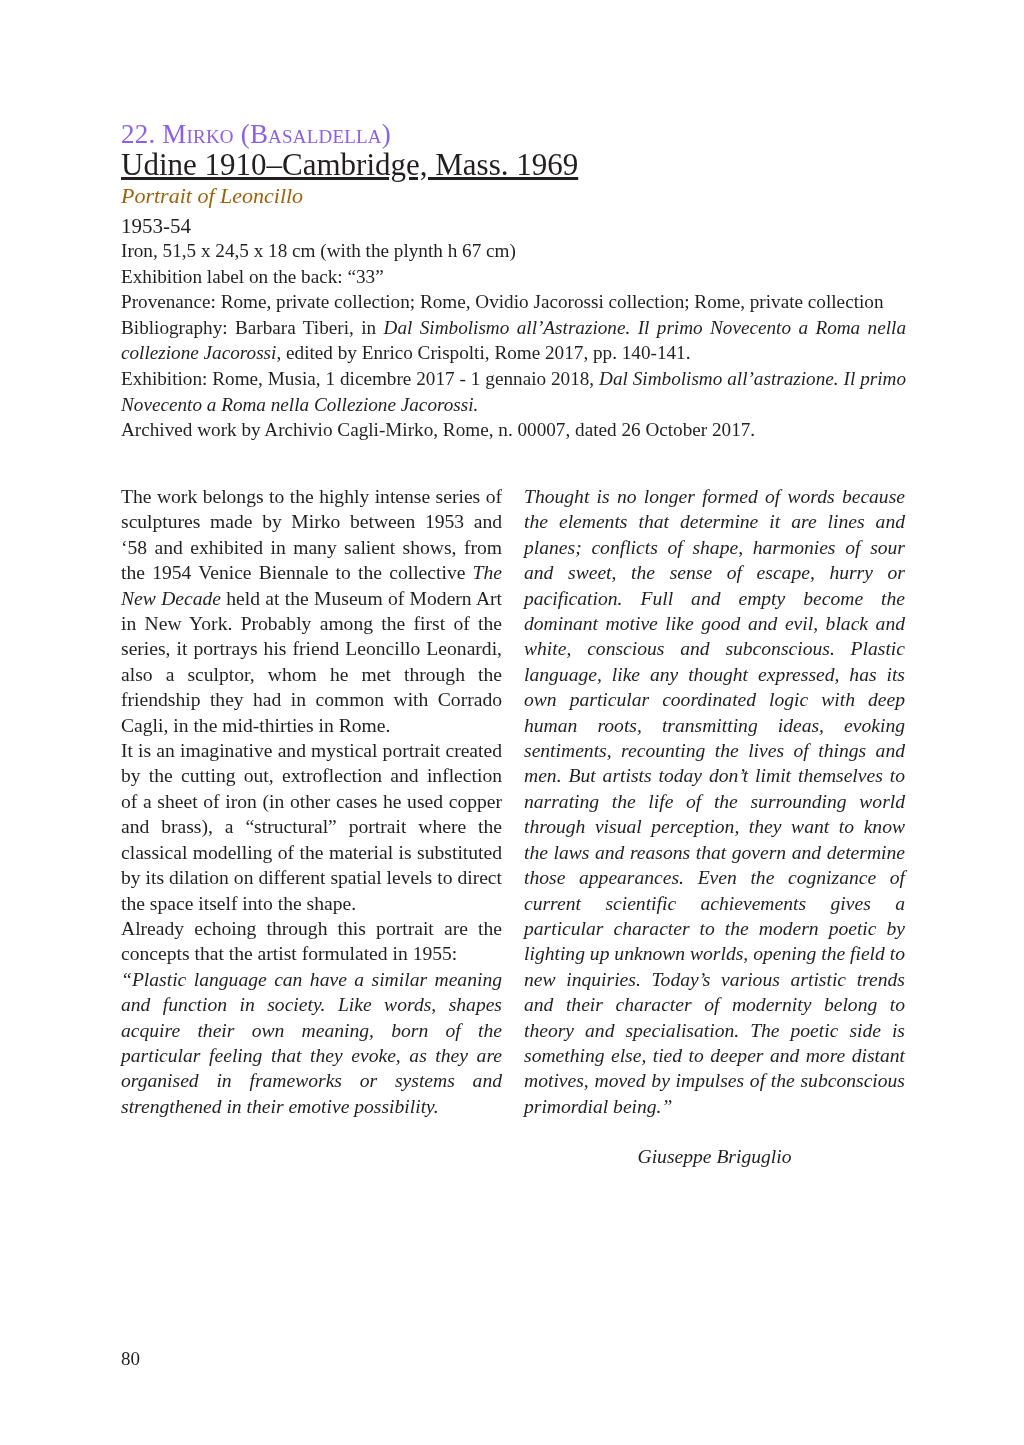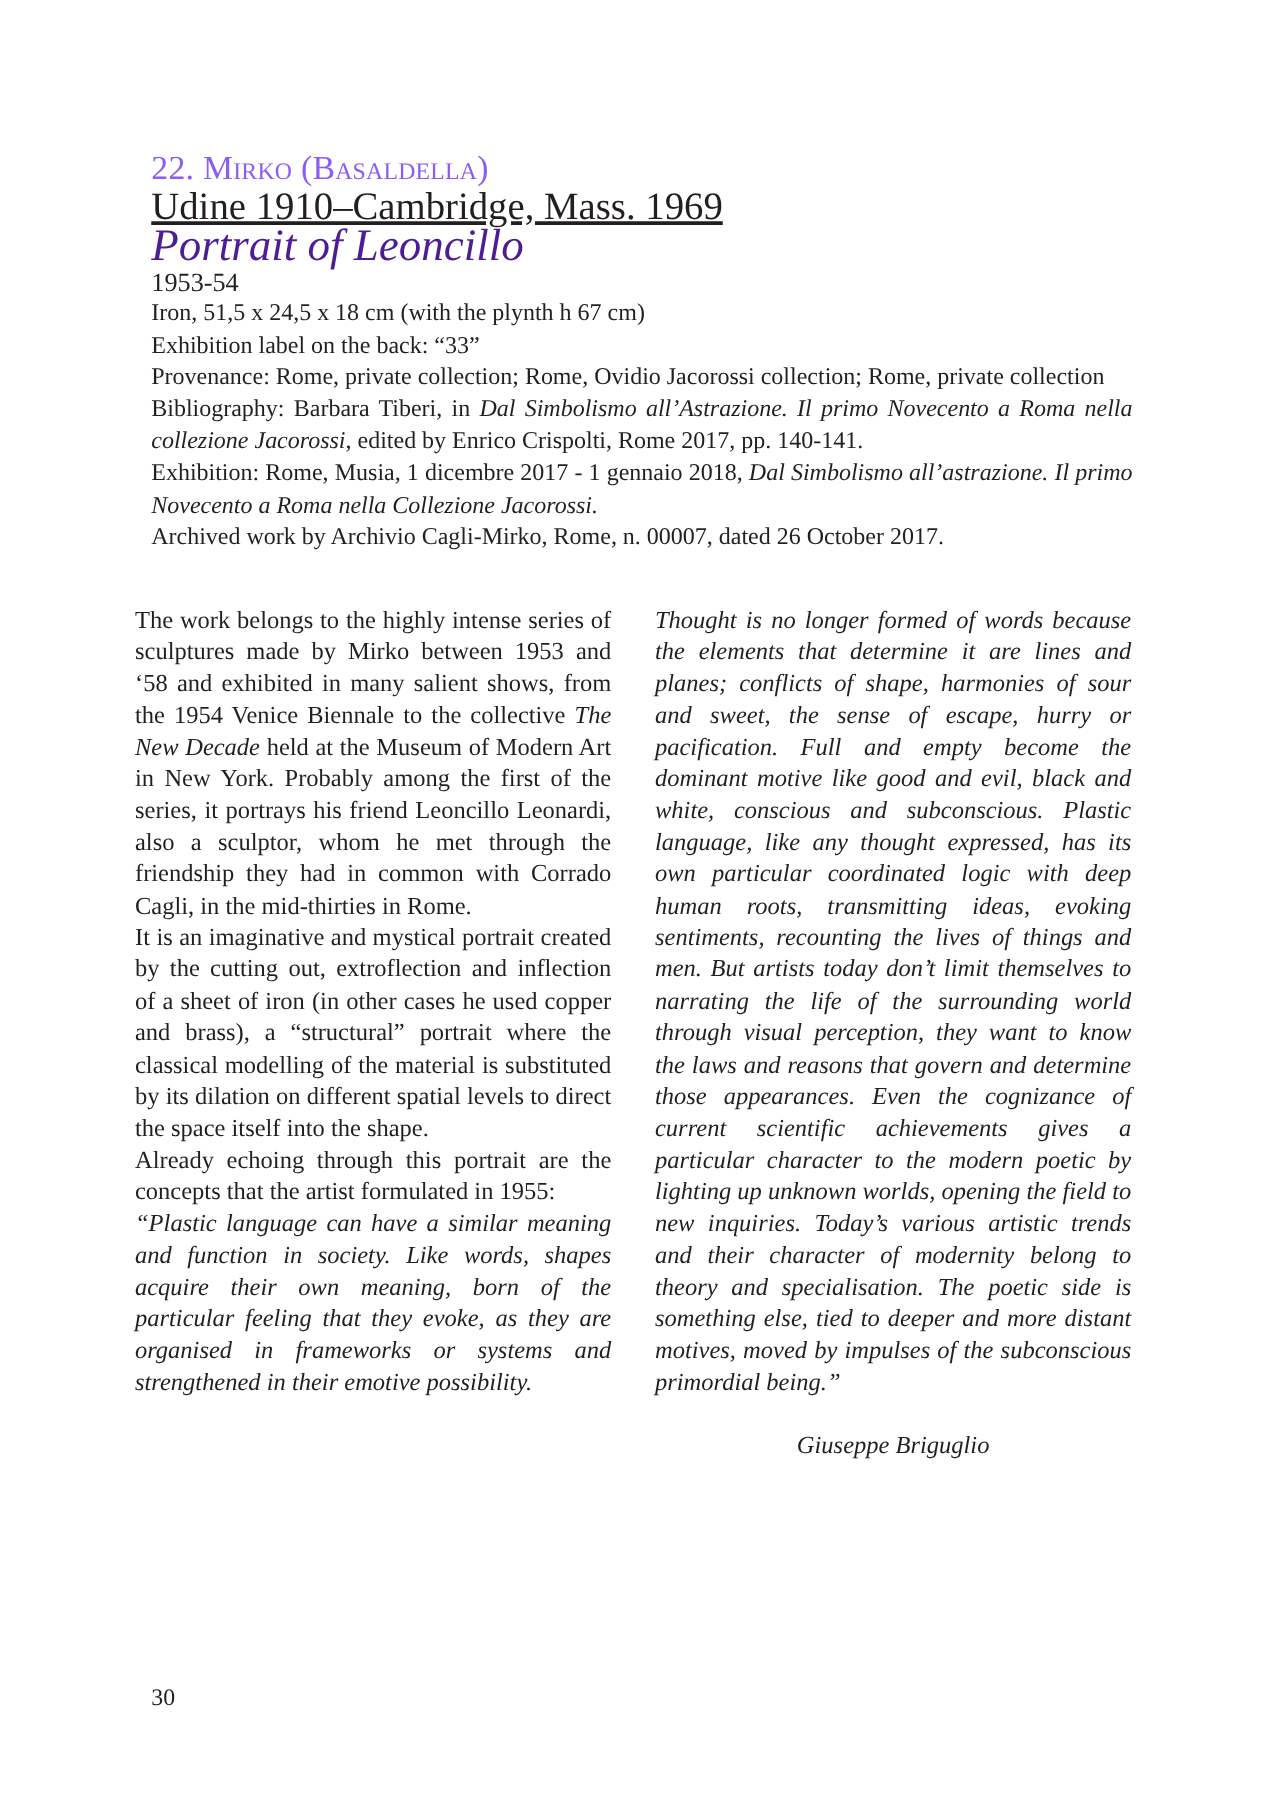--- a/index.html
+++ b/index.html
@@ -3,28 +3,28 @@
 <meta charset="utf-8">
 <style>
   html, body { margin: 0; padding: 0; background: #ffffff; }
   body { width: 1024px; height: 1445px; position: relative; overflow: hidden;
          font-family: "Liberation Serif", "DejaVu Serif", serif; color: #231f20; }
   .page { position: absolute; left: 0; top: 0; width: 1024px; height: 1445px; background: #fff; }
   .header { position: absolute; left: 121px; top: 118px; width: 785px; }
   .title { color: #8b5cf6; font-size: 27px; line-height: 32px; margin: 0; font-weight: normal; letter-spacing: 0.2px; }
   .title .sc { font-variant: small-caps; }
   .dates { font-size: 31px; line-height: 30px; margin: 0; text-decoration: underline; }
-  .work-title { color: #4c1d95; font-style: italic; font-size: 36px; line-height: 32px; margin: 0; }
+  .work-title { color: #a16207; font-style: italic; font-size: 22px; line-height: 32px; margin: 0; }
   .year { font-size: 21px; line-height: 24px; margin-top: 2px; }
   .meta { font-size: 19.2px; line-height: 25.6px; text-align: justify; }
   .meta p { margin: 0; }
   .meta i { font-style: italic; }
   .col { position: absolute; top: 484px; width: 381px; font-size: 19.6px; line-height: 25.4px; text-align: justify; }
   .col p { margin: 0; }
-  .col-left { left: 108px; }
+  .col-left { left: 121px; }
   .col-right { left: 524px; font-style: italic; }
   .col i { font-style: italic; }
   .signature { text-align: center; margin-top: 25px !important; }
   .page-number { position: absolute; left: 121px; top: 1348px; font-size: 19px; }
 </style>
 </head>
 <body>
 
 <div class="page">
 
@@ -51,14 +51,14 @@
     <p>It is an imaginative and mystical portrait created by the cutting out, extroflection and inflection of a  sheet of iron (in other cases he used copper and brass), a “structural” portrait where the classical modelling of the material is substituted by its dilation on different spatial levels to direct the space itself into the shape.</p>
     <p>Already echoing through this portrait are the concepts that the artist formulated in 1955:</p>
     <p><i>“Plastic language can have a similar meaning and function in society. Like words, shapes acquire their own meaning, born of the particular feeling that they evoke, as they are organised in frameworks or systems and strengthened in their emotive possibility.</i></p>
   </div>
 
   <div class="col col-right">
     <p>Thought is no longer formed of words because the elements that determine it are lines and planes; conflicts of shape, harmonies of sour and sweet, the sense of escape, hurry or pacification. Full and empty become the dominant motive like good and evil, black and white, conscious and subconscious. Plastic language, like any thought expressed, has its own particular coordinated logic with deep human roots, transmitting ideas, evoking sentiments, recounting the lives of things and men. But artists today don’t limit themselves to narrating the life of the surrounding world through visual perception, they want to know the laws and reasons that govern and determine those appearances. Even the cognizance of current scientific achievements gives a particular character to the modern poetic by lighting up unknown worlds, opening the field to new inquiries. Today’s various artistic trends and their character of modernity belong to theory and specialisation. The poetic side is something else, tied to deeper and more distant motives, moved by impulses of the subconscious primordial being.”</p>
     <p class="signature">Giuseppe Briguglio</p>
   </div>
 
-  <div class="page-number">30</div>
+  <div class="page-number">80</div>
 </div>
 
 </body></html>

